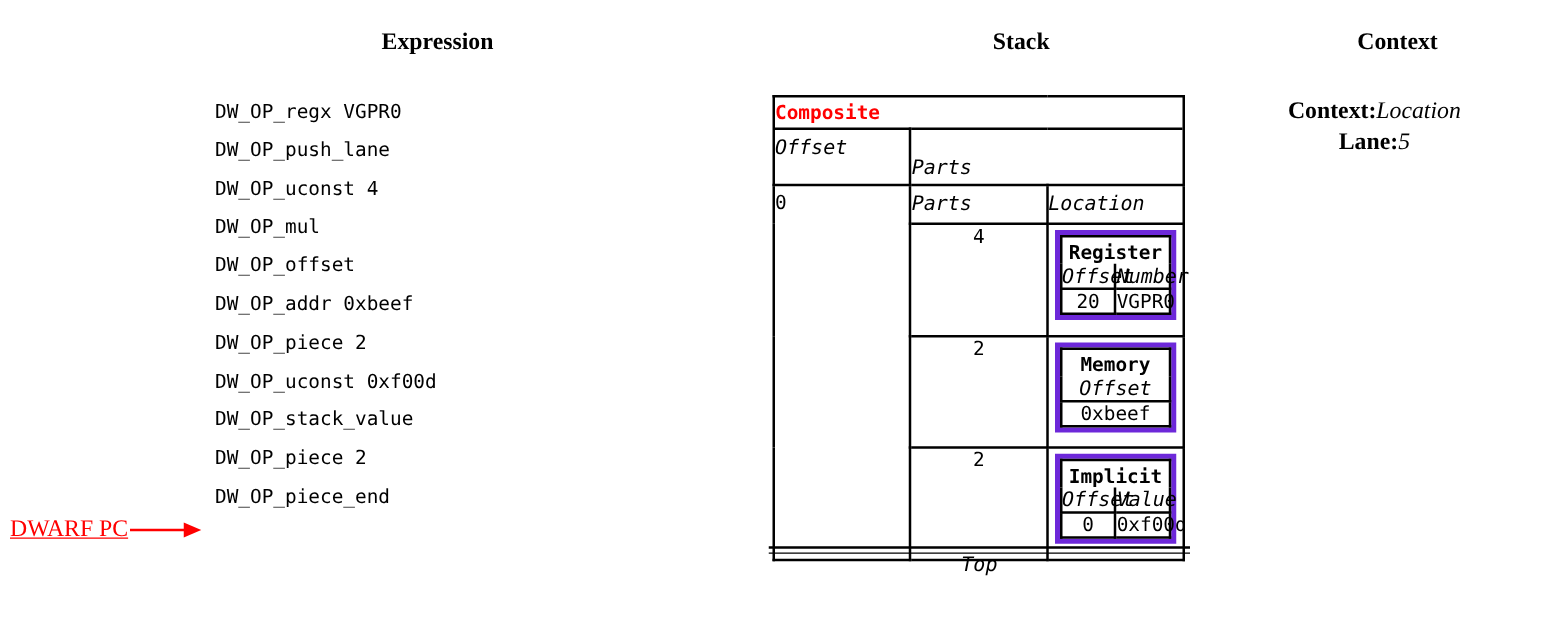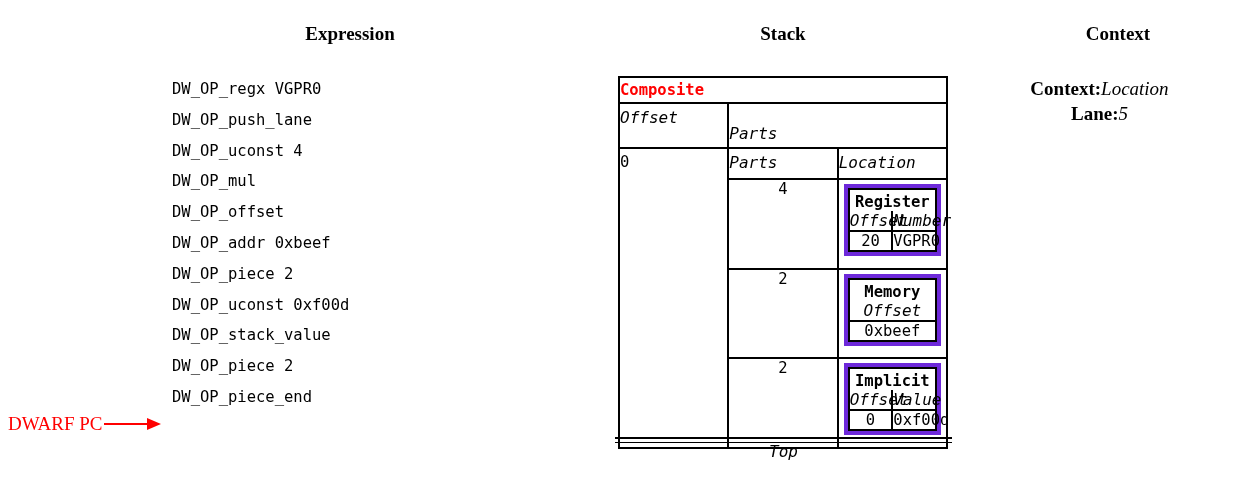--- a/index.html
+++ b/index.html
@@ -17,21 +17,21 @@
   }
   .col-title {
     position: absolute;
     font-family: "Liberation Serif", serif;
     font-weight: bold;
     font-size: 19px;
     text-align: center;
     white-space: nowrap;
   }
   #title-expression { left: 250px; top: 23px; width: 200px; }
-  #title-stack      { left: 683px; top: 23px; width: 200px; text-align: center; }
+  #title-stack      { left: 717px; top: 23px; width: 200px; text-align: center; }
   #title-context    { left: 1018px; top: 23px; width: 200px; }
 
   
   #expression-list {
     position: absolute;
     left: 172px;
     top: 74px;
     font-family: "DejaVu Sans Mono", monospace;
     font-size: 15.5px;
     line-height: 30.8px;
@@ -44,20 +44,21 @@
     left: 8px;
     top: 413px;
     display: flex;
     align-items: center;
     color: #ff0000;
   }
   #dwarf-pc-label {
     font-family: "Liberation Serif", serif;
     font-size: 19px;
     white-space: nowrap;
+    text-decoration: underline;
   }
   #dwarf-pc-arrow {
     position: relative;
     width: 58px;
     height: 12px;
     margin-left: 1px;
   }
   #dwarf-pc-arrow::before {
     content: "";
     position: absolute;

